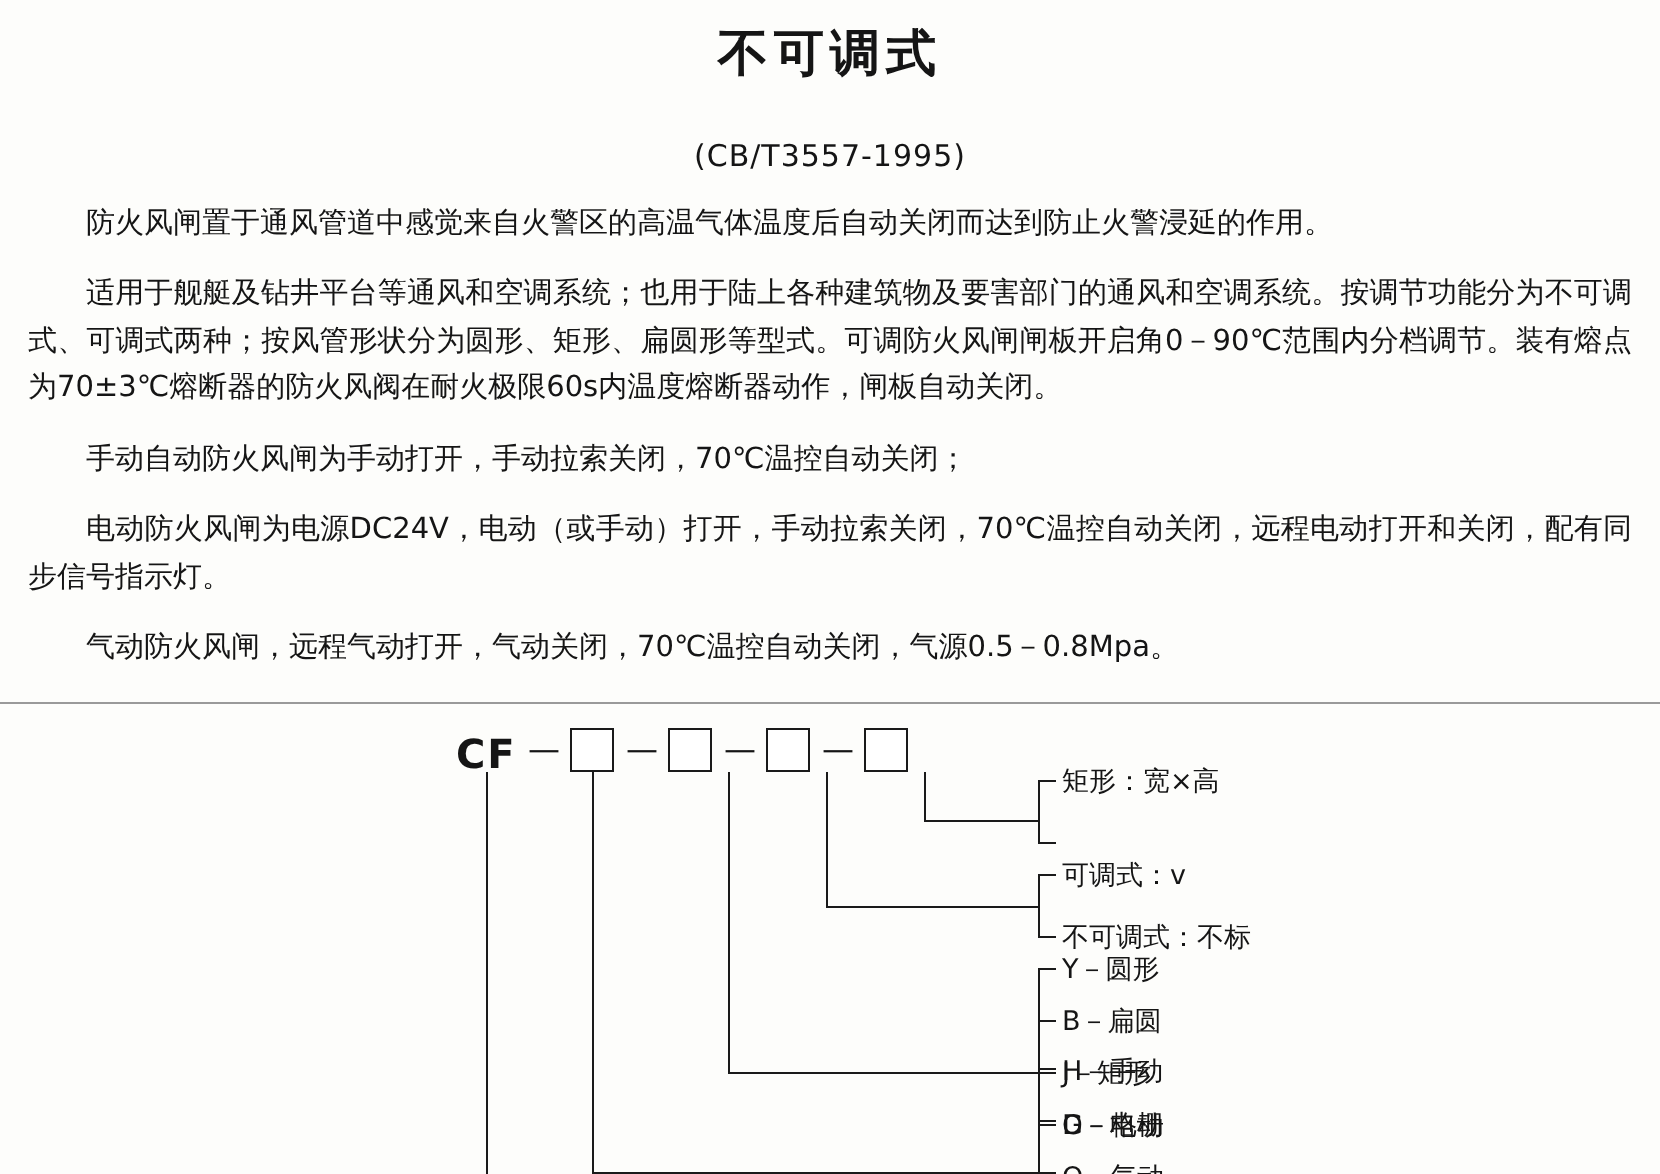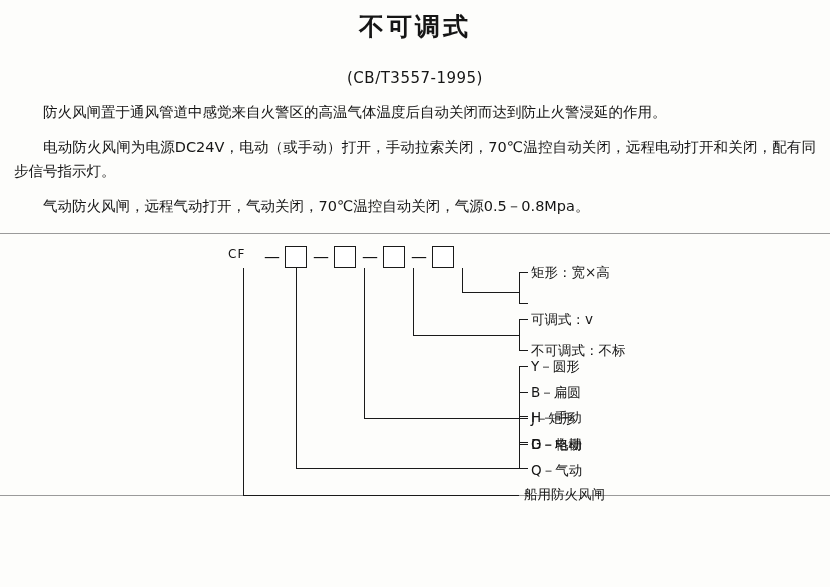--- a/index.html
+++ b/index.html
@@ -51,22 +51,22 @@
     height: 265px;
     width: 830px;
   }
   .dg-label {
     position: absolute;
     font-size: 13.5px;
     white-space: nowrap;
   }
   .dg-code {
     position: absolute;
-    font-size: 12px;
-    font-weight: normal;
+    font-size: 20px;
+    font-weight: bold;
     letter-spacing: 1px;
   }
   .dash {
     position: absolute;
     font-size: 16px;
   }
   .box {
     position: absolute;
     border: 1.6px solid #1a1a1a;
     background: #fff;
@@ -93,20 +93,22 @@
 </head>
 <body>
 
 <div class="page">
 
   <div class="title">不可调式</div>
   <div class="subtitle">(CB/T3557-1995)</div>
 
   <div class="body-text">
     <p>防火风闸置于通风管道中感觉来自火警区的高温气体温度后自动关闭而达到防止火警浸延的作用。</p>
+    <p>适用于舰艇及钻井平台等通风和空调系统；也用于陆上各种建筑物及要害部门的通风和空调系统。按调节功能分为不可调式、可调式两种；按风管形状分为圆形、矩形、扁圆形等型式。可调防火风闸闸板开启角0－90℃范围内分档调节。装有熔点为70±3℃熔断器的防火风阀在耐火极限60s内温度熔断器动作，闸板自动关闭。</p>
+    <p>手动自动防火风闸为手动打开，手动拉索关闭，70℃温控自动关闭；</p>
     <p>电动防火风闸为电源DC24V，电动（或手动）打开，手动拉索关闭，70℃温控自动关闭，远程电动打开和关闭，配有同步信号指示灯。</p>
     <p>气动防火风闸，远程气动打开，气动关闭，70℃温控自动关闭，气源0.5－0.8Mpa。</p>
   </div>
 
   <div class="diagram">
 
     <div class="rule" style="top: 0px;"></div>
     <div class="rule" style="top: 262px;"></div>
 
     <div class="dg-code" style="left: 228px; top: 14px;">CF</div>

